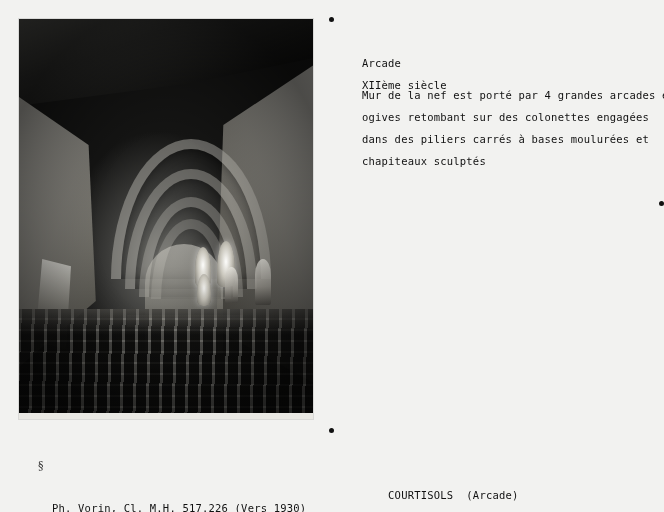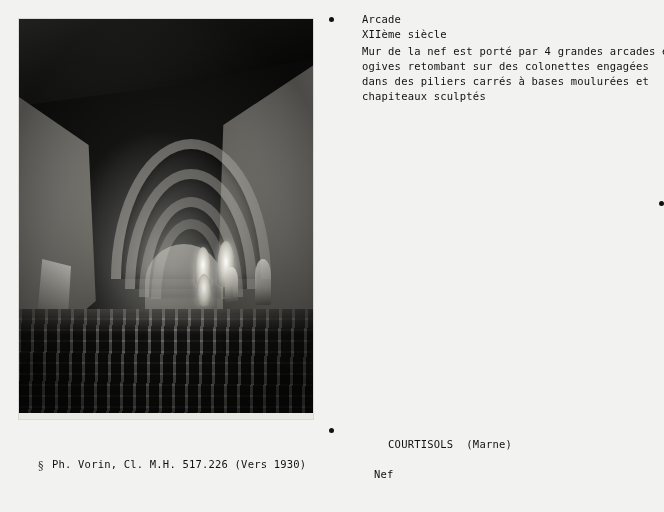--- a/index.html
+++ b/index.html
@@ -159,23 +159,24 @@
   .b1 { left: 329px; top: 17px; }
   .b2 { left: 659px; top: 201px; }
   .b3 { left: 329px; top: 428px; }
 
   
   .txt {
     position: absolute;
     color: #111;
     font-family: "DejaVu Sans Mono", monospace;
     font-size: 10.5px;
-    line-height: 15px;
+    line-height: 22px;
     white-space: pre;
     letter-spacing: .2px;
+    margin-top: 40px;
   }
   #title-block { left: 362px; top: 12px; }
   #desc-block  { left: 362px; top: 44px; }
   #loc-block   { left: 362px; top: 422px; }
   #loc-block .indent { display: block; padding-left: 12px; }
   #credit-block {
     left: 52px; top: 457px;
     font-size: 10.5px;
   }
   .credit-mark {
@@ -221,20 +222,20 @@
 
   <div class="txt" id="title-block">Arcade
 XIIème siècle</div>
 
   <div class="txt" id="desc-block">Mur de la nef est porté par 4 grandes arcades en
 ogives retombant sur des colonettes engagées
 dans des piliers carrés à bases moulurées et
 chapiteaux sculptés</div>
 
   <div class="txt" id="loc-block">
-    <span>COURTISOLS  (Marne)</span>
+    <span>COURTISOLS  (Arcade)</span>
     <span class="indent">Nef</span>
   </div>
 
   <div class="credit-mark">§</div>
   <div class="txt" id="credit-block">Ph. Vorin, Cl. M.H. 517.226 (Vers 1930)</div>
 
 </div>
 
 </body></html>

